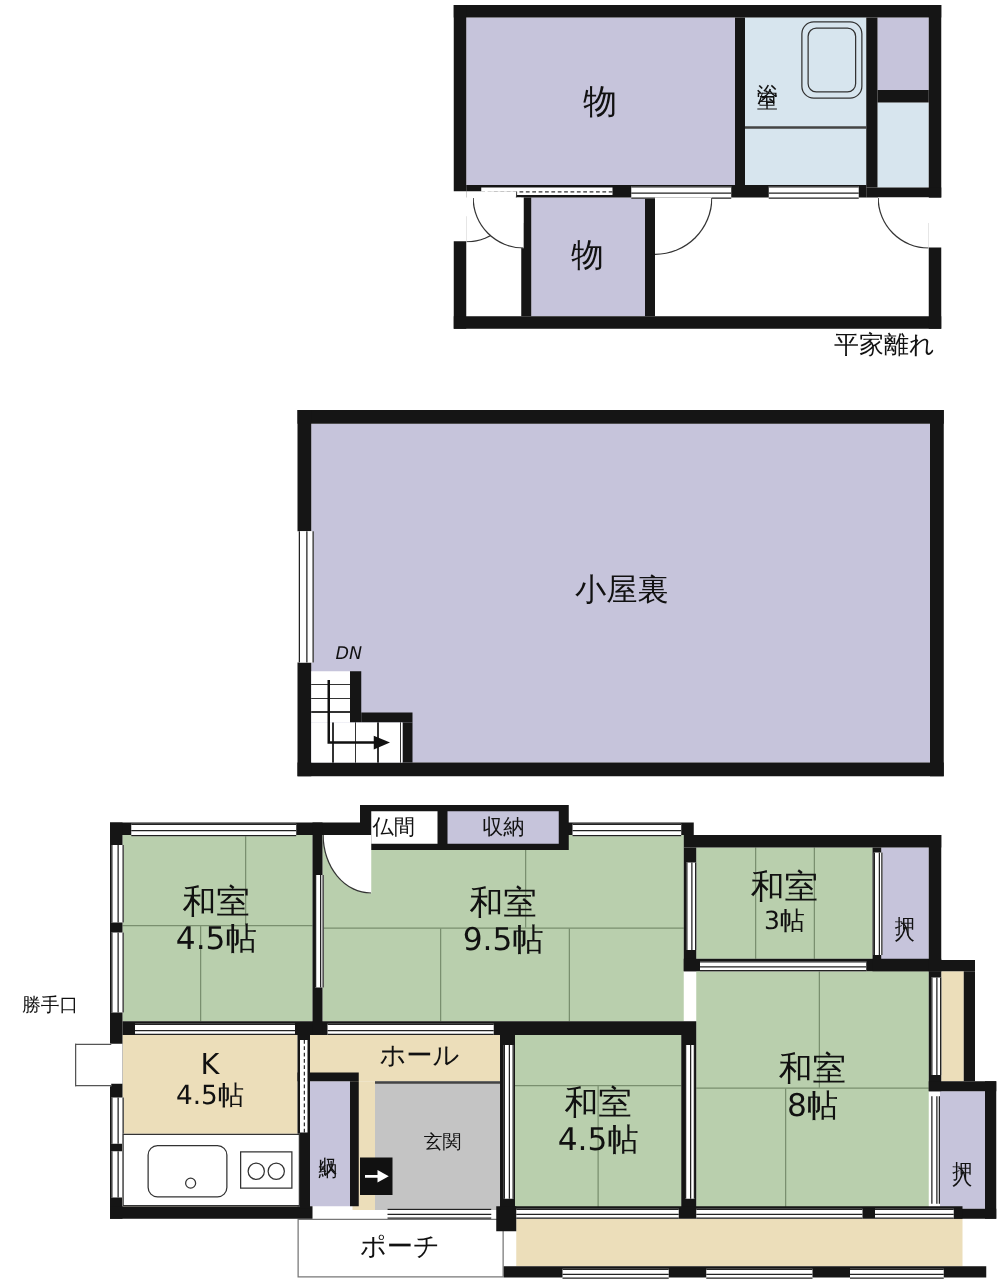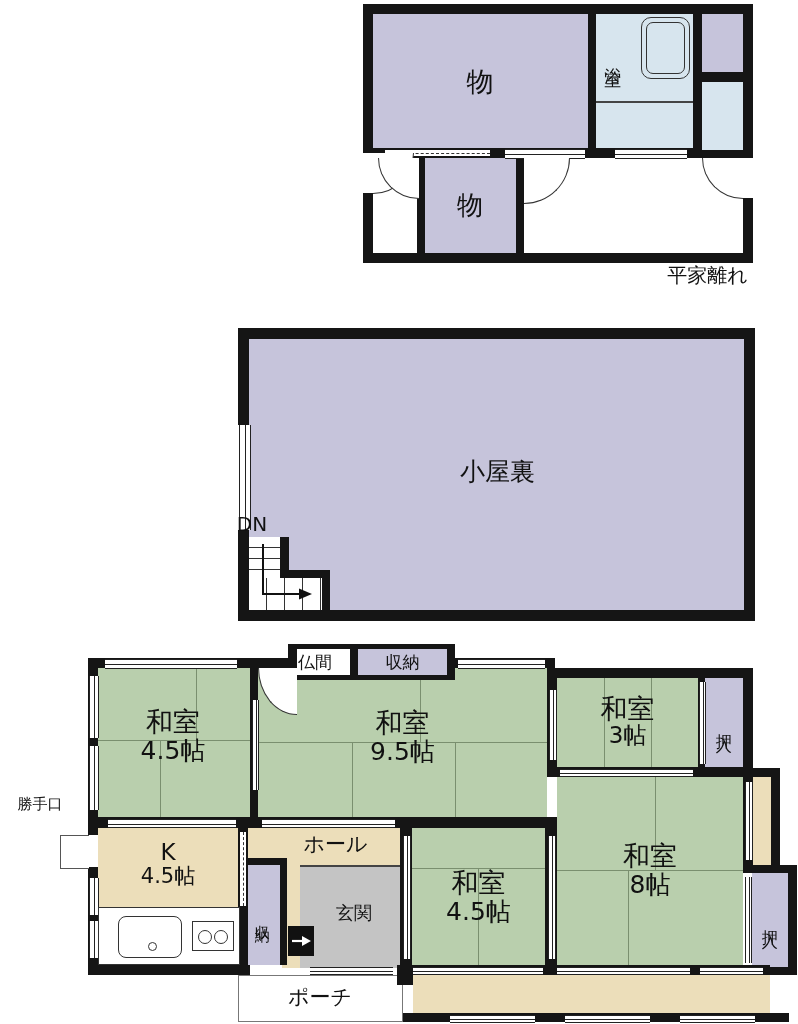--- a/index.html
+++ b/index.html
@@ -102,21 +102,21 @@
 
     <div class="stair-h" style="left:249px;top:537px;width:31px;height:41px;"></div>
     <div class="stair-v" style="left:249px;top:578px;width:73px;height:32px;"></div>
     <div class="wall" style="left:280px;top:537px;width:9px;height:41px;"></div>
     <div class="wall" style="left:289px;top:570px;width:41px;height:8px;"></div>
     <div class="wall" style="left:322px;top:578px;width:8px;height:32px;"></div>
     <svg style="left:250px;top:538px;" width="70" height="66" viewBox="0 0 70 66">
       <path d="M13 6 V56 H50" fill="none" stroke="#111" stroke-width="2"></path>
       <path d="M62 56 l-13 -5.5 v11 z" fill="#111"></path>
     </svg>
-    <div class="lbl" style="left:232px;top:513px;width:40px;height:22px;font-size:20px;">
+    <div class="lbl" style="left:259px;top:513px;width:40px;height:22px;font-size:14px;font-style:italic;">
         <span>DN</span>
       </div>
     <div class="lbl" style="left:425px;top:456px;width:145px;height:32px;font-size:25px;">
         <span>小屋裏</span>
       </div>
   </div>
 
   <div>
 
     <div class="fill g" style="left:98px;top:668px;width:152px;height:149px;"></div>
@@ -221,38 +221,38 @@
     <div class="lbl" style="left:104px;top:703px;width:138px;height:66px;font-size:27px;">
       <span>和室</span>
         <span style="font-size:25px;">4.5帖</span>
     </div>
     <div class="lbl" style="left:330px;top:703px;width:145px;height:68px;font-size:27px;">
       <span>和室</span>
         <span style="font-size:25px;">9.5帖</span>
     </div>
     <div class="lbl" style="left:560px;top:690px;width:135px;height:62px;font-size:27px;">
       <span>和室</span>
-        <span style="font-size:23px;">3帖</span>
+        <span style="font-size:20px;">3帖</span>
     </div>
     <div class="lbl" style="left:585px;top:836px;width:130px;height:68px;font-size:27px;">
       <span>和室</span>
         <span style="font-size:25px;">8帖</span>
     </div>
     <div class="lbl" style="left:415px;top:864px;width:127px;height:66px;font-size:27px;">
       <span>和室</span>
         <span style="font-size:25px;">4.5帖</span>
     </div>
     <div class="lbl" style="left:110px;top:833px;width:116px;height:62px;font-size:23px;">
       <span>K</span>
         <span style="font-size:21px;">4.5帖</span>
     </div>
     <div class="lbl" style="left:278px;top:830px;width:115px;height:30px;font-size:21px;">
         <span>ホール</span>
       </div>
-    <div class="lbl" style="left:318px;top:898px;width:72px;height:30px;font-size:18px;">
+    <div class="lbl" style="left:318px;top:898px;width:72px;height:30px;font-size:15px;">
         <span>玄関</span>
       </div>
     <div class="lbl" style="left:297px;top:649px;width:36px;height:26px;font-size:17px;align-items:center;">
         <span>仏間</span>
       </div>
     <div class="lbl" style="left:358px;top:649px;width:89px;height:26px;font-size:17px;">
         <span>収納</span>
       </div>
     <div class="lbl vert" style="left:245px;top:875px;width:34px;height:82px;font-size:15px;">
         <span>収納</span>

